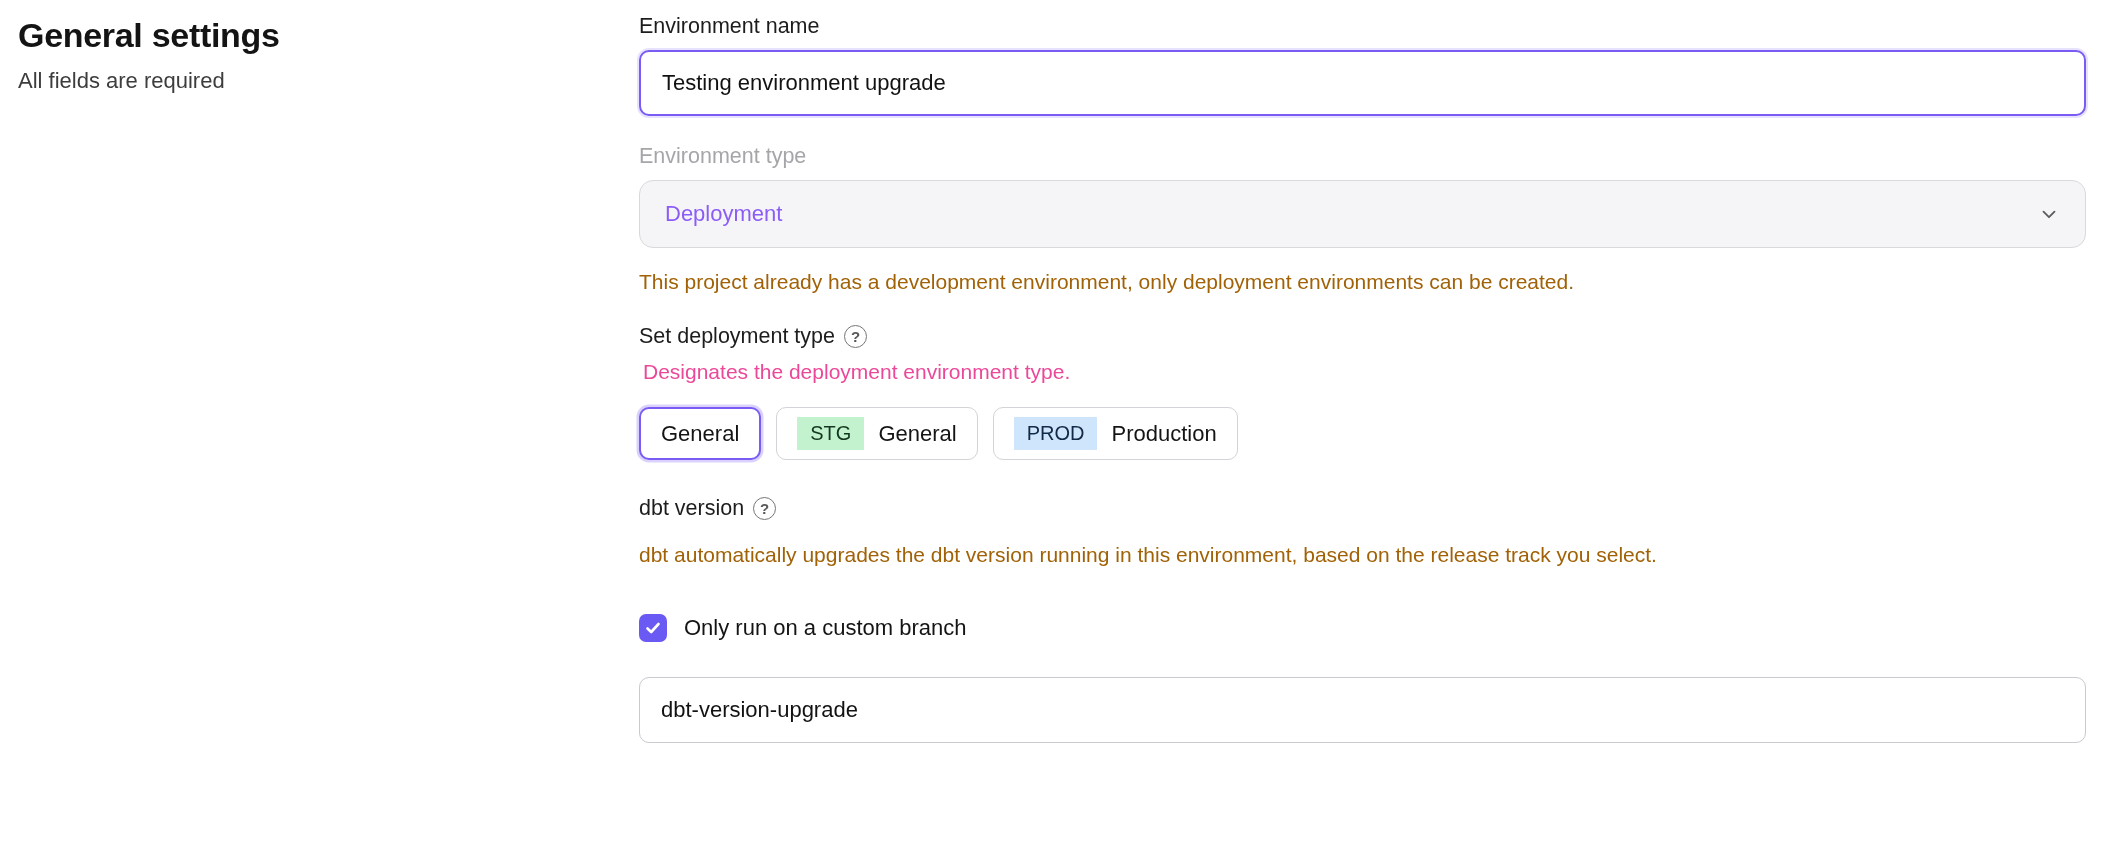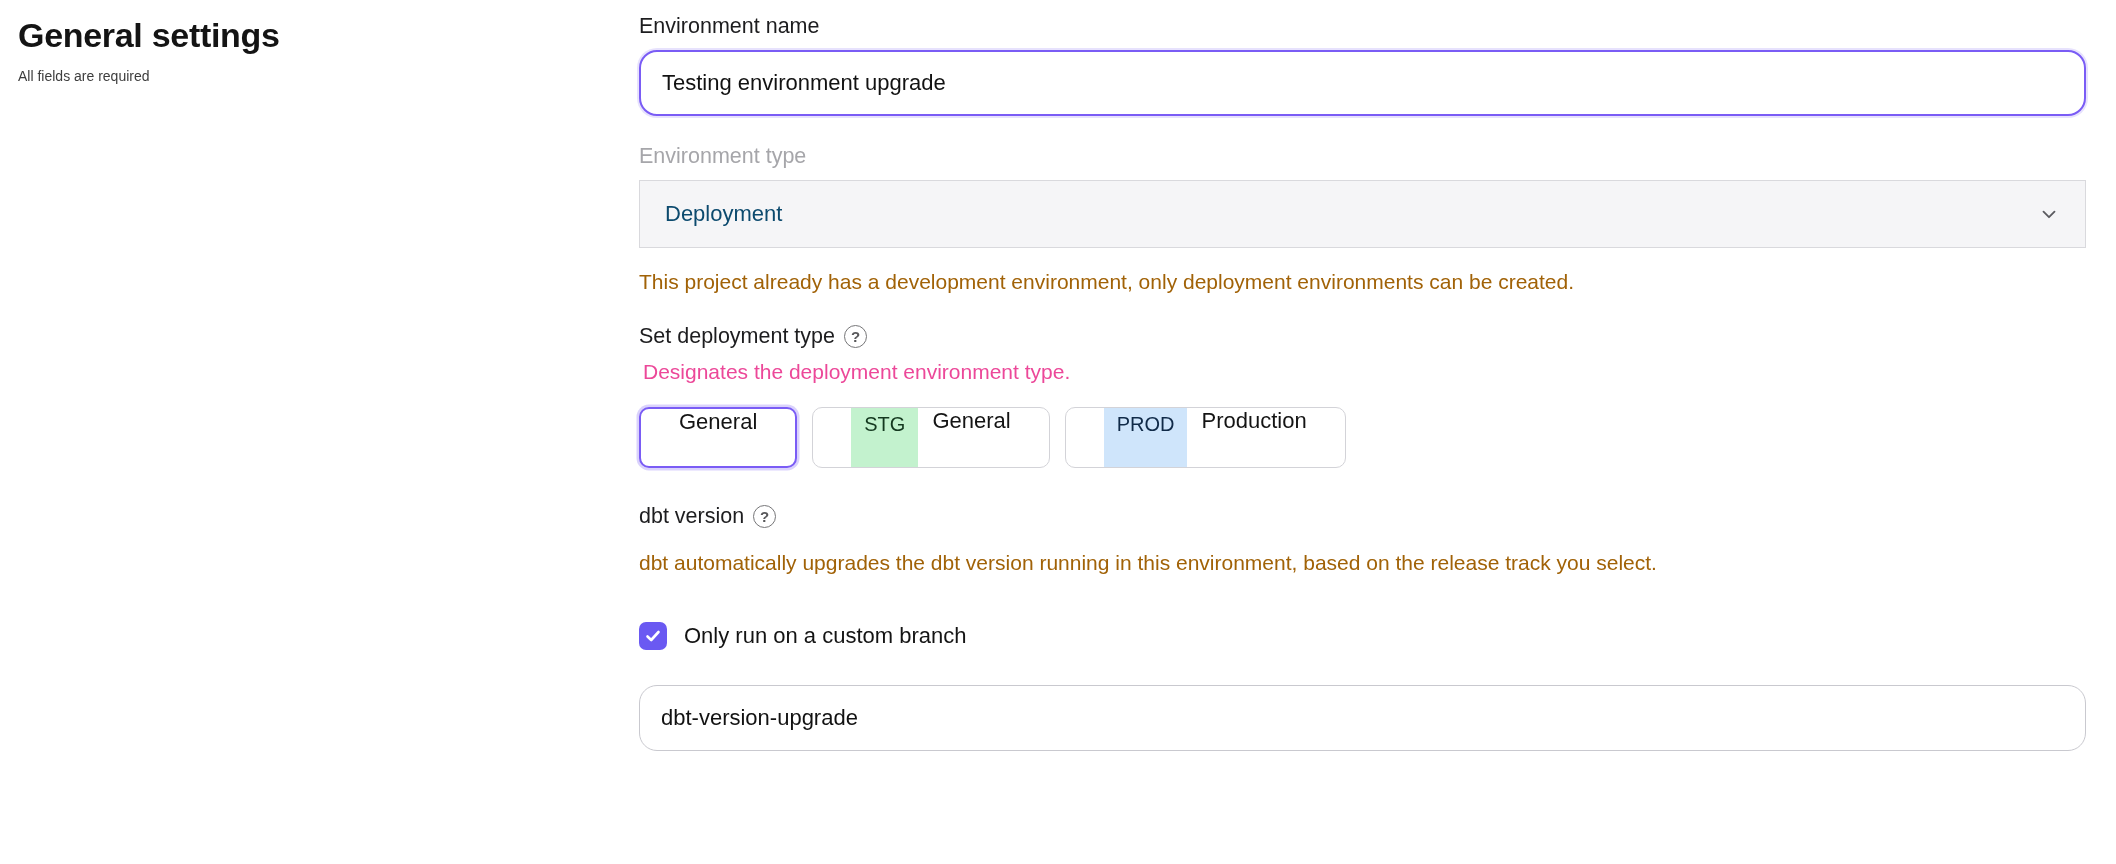--- a/index.html
+++ b/index.html
@@ -10,71 +10,71 @@
     position: relative;
     width: 2116px;
     height: 864px;
     background: #ffffff;
     overflow: hidden;
   }
 
   
   .left-col { position: absolute; left: 18px; top: 16px; width: 560px; }
   .page-title { font-size: 34px; font-weight: 700; color: #141414; margin: 0; letter-spacing: -0.3px; }
-  .page-subtitle { font-size: 14px; color: #3d3d3d; margin-top: 13px; }
+  .page-subtitle { font-size: 22px; color: #3d3d3d; margin-top: 13px; }
 
   
   .form-col { position: absolute; left: 639px; top: 14px; width: 1447px; }
 
   .group { margin-bottom: 28px; }
 
   .field-label {
     font-size: 21.5px; font-weight: 500; color: #1d1d1f;
     margin-bottom: 11px; display: flex; align-items: center; gap: 9px;
   }
   .field-label.disabled { color: #a6a6aa; }
 
   .text-input {
     width: 100%; height: 66px;
-    border: 1px solid #c9c9cf; border-radius: 18px;
+    border: 1px solid #c9c9cf; border-radius: 10px;
     padding: 0 21px; font-size: 22px; color: #121212;
     font-family: "Liberation Sans", sans-serif;
     outline: none; background: #ffffff;
   }
   .text-input.focused {
     border: 2px solid #7a5cf5;
     box-shadow: 0 0 0 2px rgba(122, 92, 245, 0.18);
   }
 
   .select {
     width: 100%; height: 68px;
-    border: 1px solid #d2d2d8; border-radius: 0;
-    padding: 0 25px; font-size: 22px; color: #0c4a6e;
+    border: 1px solid #d2d2d8; border-radius: 14px;
+    padding: 0 25px; font-size: 22px; color: #8b5cf6;
     display: flex; align-items: center; justify-content: space-between;
     background: #ffffff; cursor: pointer;
   }
   .select.disabled { background: #f5f5f7; border-color: #d9d9dd; }
   .chevron { width: 22px; height: 22px; flex: 0 0 auto; }
 
   .helper-text { font-size: 21px; color: #a16207; margin-top: 20px; line-height: 1.35; }
 
   .q-icon {
     width: 23px; height: 23px; border: 1.7px solid #767678; border-radius: 50%;
     color: #58585a; font-size: 15px; font-weight: 700;
     display: inline-flex; align-items: center; justify-content: center;
     line-height: 1; cursor: pointer;
   }
 
   .deploy-desc { font-size: 21px; color: #ec4899; margin: 0 4px 23px; }
 
   .btn-row { display: flex; gap: 15px; align-items: center; }
   .type-btn {
-    height: 61px; border: 1px solid #d3d3d8; border-radius: 10px;
-    background: #ffffff; display: inline-flex; gap: 14px;
-    padding: 0 38px; font-size: 22px; color: #141414;
+    height: 53px; border: 1px solid #d3d3d8; border-radius: 10px;
+    background: #ffffff; display: inline-flex; align-items: center; gap: 14px;
+    padding: 0 20px; font-size: 22px; color: #141414;
     font-family: "Liberation Sans", sans-serif; cursor: pointer;
   }
   .type-btn.selected {
     border: 2px solid #7a5cf5;
     box-shadow: 0 0 0 2.5px rgba(122, 92, 245, 0.28);
   }
   .badge { font-size: 20px; padding: 5px 13px; border-radius: 0; font-weight: 500; }
   .badge-stg { background: #c3f2ce; color: #14381f; }
   .badge-prod { background: #cfe5fb; color: #102a48; }
 

